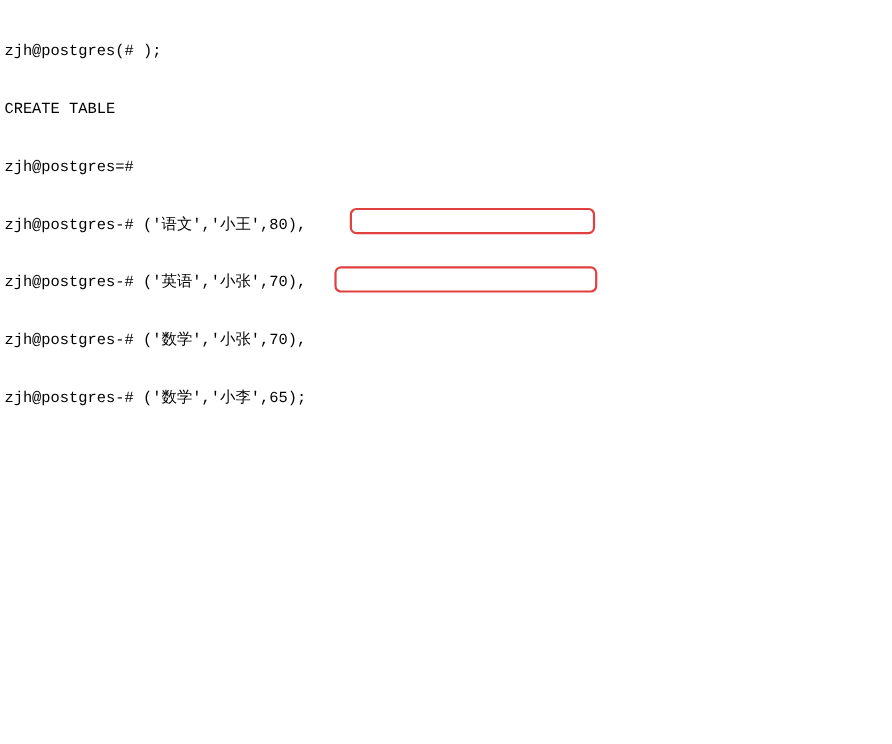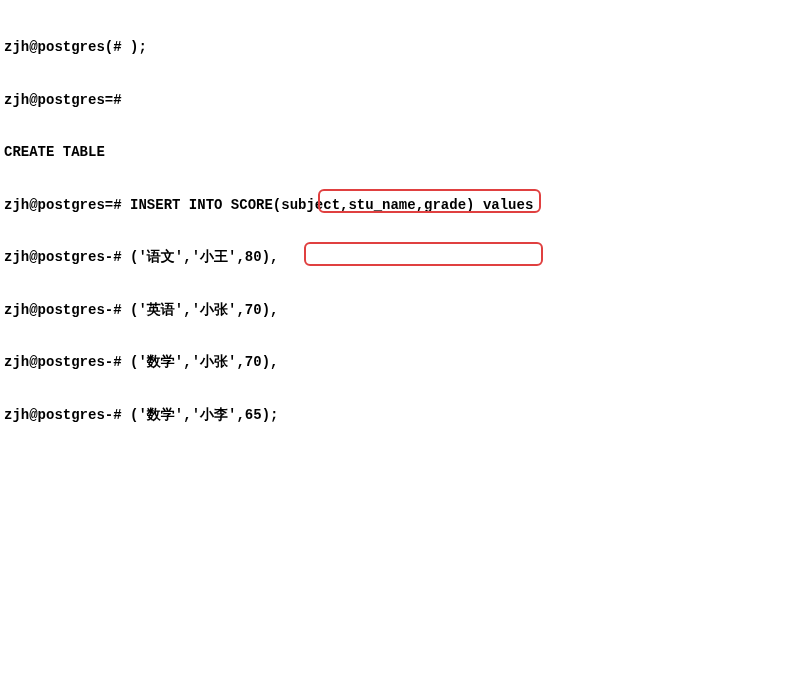--- a/index.html
+++ b/index.html
@@ -12,21 +12,20 @@
     color: #000000;
     width: 811px;
     box-sizing: border-box;
   }
   .terminal {
     white-space: pre;
     position: relative;
   }
   .line {
     display: block;
-    font-weight: bold;
   }
   .highlight-box {
     position: absolute;
     border: 2px solid #e04040;
     border-radius: 6px;
     pointer-events: none;
   }
   .hb1 {
     left: 314px;
     top: 185px;
@@ -38,23 +37,22 @@
     top: 238px;
     width: 235px;
     height: 20px;
   }
 </style>
 </head>
 <body>
 
 <div class="terminal">
   <span class="line">zjh@postgres(# );</span>
+  <span class="line">CREATE TABLE</span>
   <span class="line">zjh@postgres=#</span>
-  <span class="line">CREATE TABLE</span>
-  <span class="line">zjh@postgres=# INSERT INTO SCORE(subject,stu_name,grade) values</span>
   <span class="line">zjh@postgres-# ('语文','小王',80),</span>
   <span class="line">zjh@postgres-# ('英语','小张',70),</span>
   <span class="line">zjh@postgres-# ('数学','小张',70),</span>
   <span class="line">zjh@postgres-# ('数学','小李',65);</span>
   
   
   
   
   
   

